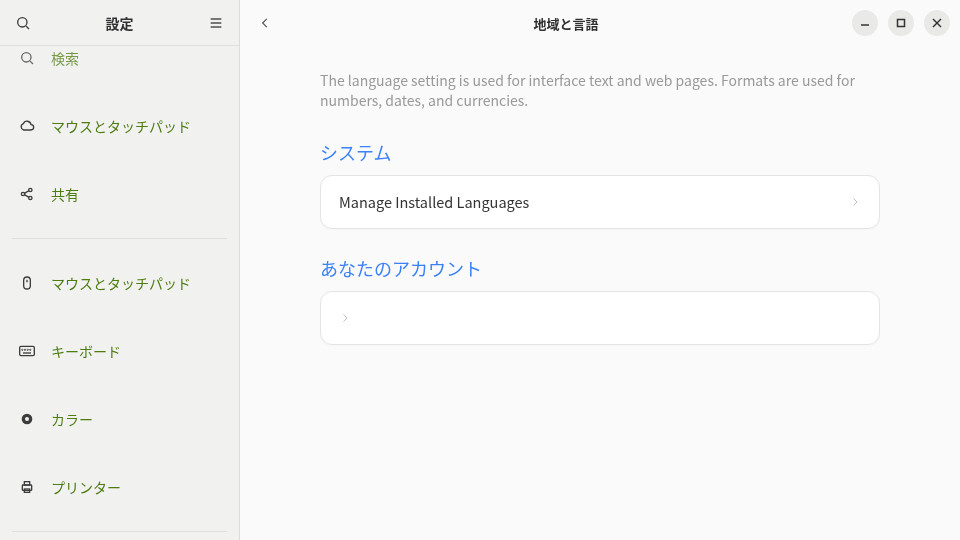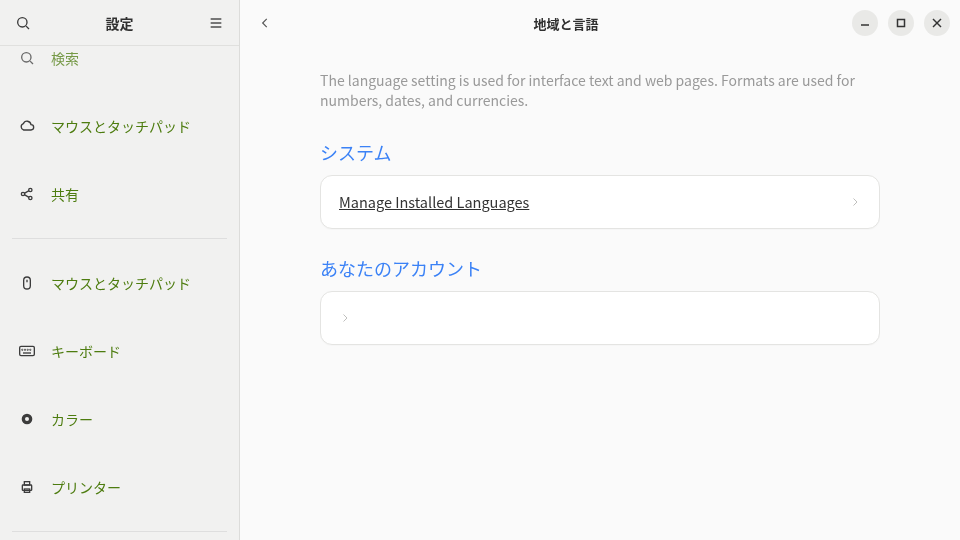--- a/index.html
+++ b/index.html
@@ -31,21 +31,21 @@
   .main-title { flex: 1; text-align: center; font-weight: 700; font-size: 13px; }
   .win-btns { display:flex; gap:10px; }
   .win-btn { width: 26px; height: 26px; border-radius: 50%; background: #e9e9e7; display:flex; align-items:center; justify-content:center; color:#333; }
   .content { flex:1; padding: 24px 0 0 0; overflow-y: auto; }
   .inner { width: 560px; margin: 0 auto 0 80px; }
   .desc { font-size: 14px; color: #999; line-height: 1.45; margin-bottom: 28px; }
   .sec-label { font-size: 18px; font-weight: 400; color: #3b82f6; margin: 12px 0 10px 0; }
   .card { background: #fff; border: 1px solid #e4e4e2; border-radius: 12px; overflow:hidden; margin-bottom: 26px; box-shadow: 0 1px 1px rgba(0,0,0,.02); }
   .row { display:flex; align-items:center; padding: 15px 18px; min-height: 52px; }
   .row + .row { border-top: 1px solid #eceae8; }
-  .row .texts { flex:1; display:flex; flex-direction:column; gap:3px;text-decoration:underline; }
+  .row .texts { flex:1; display:flex; flex-direction:column; gap:3px; }
   .row .title { font-size: 14.5px; color: #333; }
   .row .sub { font-size: 12.5px; color: #9a9a98; }
   .chev { color: #bfbfbd; }
   svg { display:block; }
 </style>
 </head>
 <body>
 
 <aside class="sidebar">
   <div class="sidebar-header">

